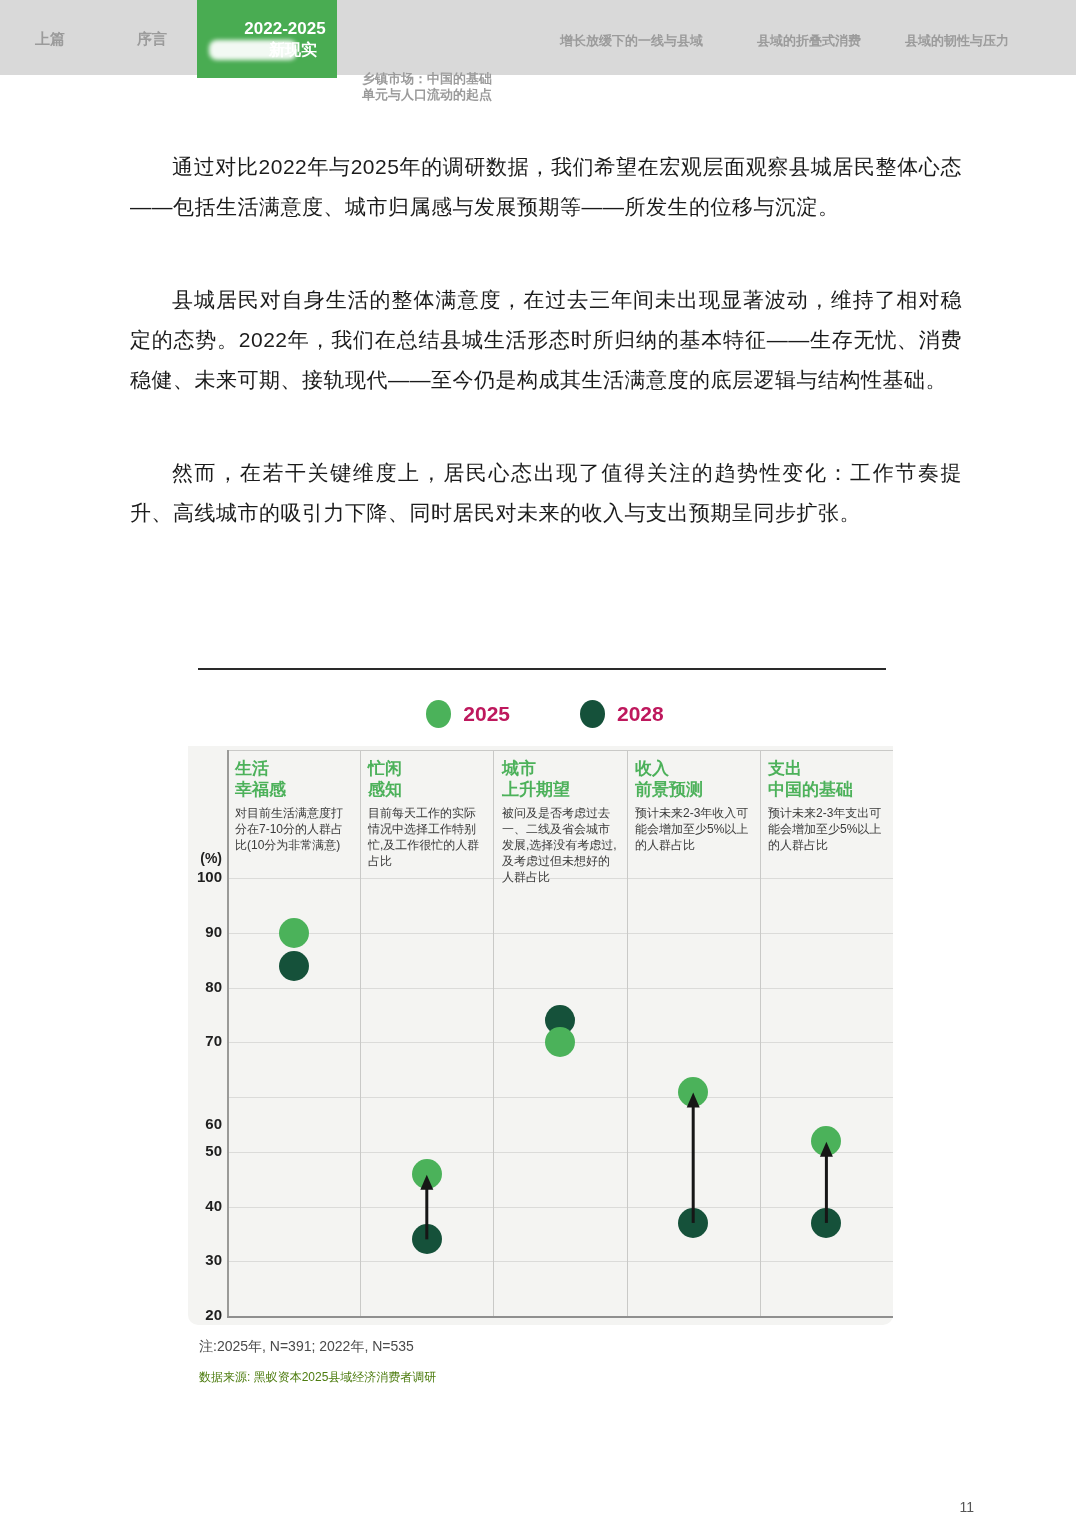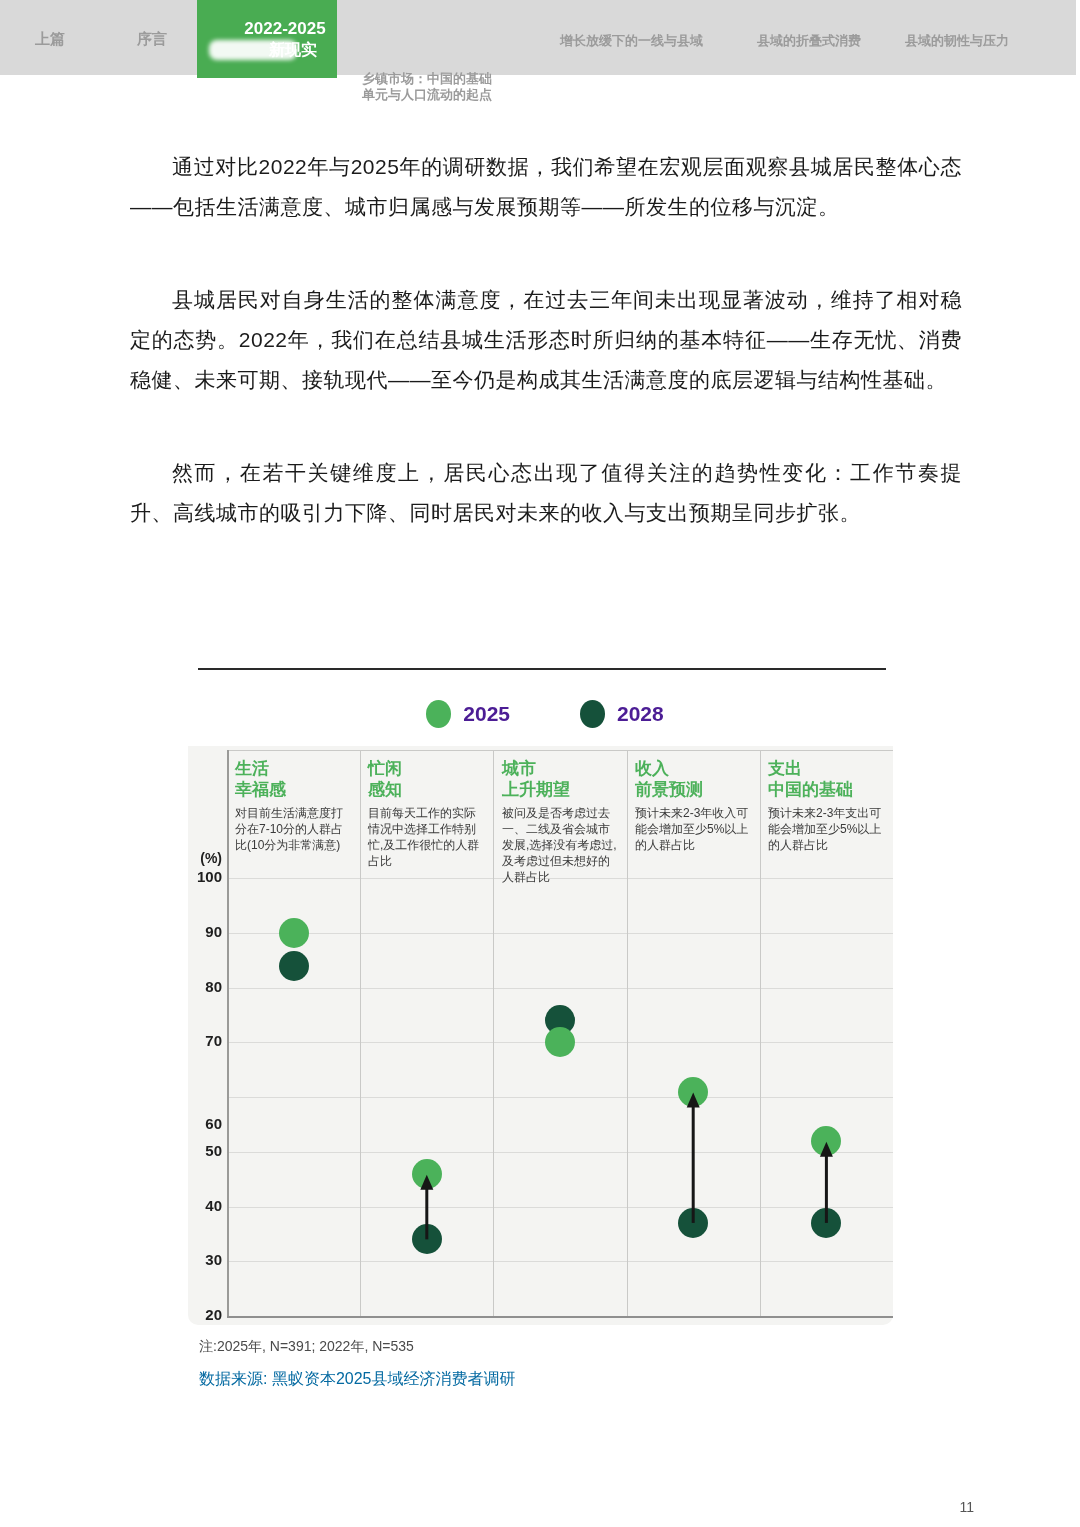--- a/index.html
+++ b/index.html
@@ -20,40 +20,40 @@
 
   
   .bodytext{position:absolute;left:130px;top:147px;width:832px;}
   .bodytext p{margin:0 0 53px 0;font-size:21px;line-height:40px;color:#1b1b1b;
               text-indent:2em;text-align:justify;font-weight:500;letter-spacing:.5px;}
 
   
   .fig-title{position:absolute;left:198px;top:615px;margin:0;font-size:25px;font-weight:700;color:#111;}
   .title-rule{position:absolute;left:198px;top:668px;width:688px;height:2px;background:#2a2a2a;}
   .legend{position:absolute;left:197px;top:700px;width:696px;display:flex;justify-content:center;gap:70px;}
-  .legend-item{display:flex;align-items:center;gap:12px;font-size:21px;font-weight:700;color:#4c1d95;}
+  .legend-item{display:flex;align-items:center;gap:12px;font-size:21px;font-weight:700;color:#be185d;}
   .legend-dot{width:25px;height:28px;border-radius:50%;}
 
   .chart-panel{position:absolute;left:188px;top:746px;width:705px;height:579px;
                background:#f4f4f2;border-radius:0 0 10px 10px;}
   .hline{position:absolute;height:1px;background:#dbdbd9;}
   .hline.top{background:#c9c9c7;}
   .hline.bottom{height:2px;background:#8f8f8f;}
   .vsep{position:absolute;width:1px;background:#c9c9c7;}
   .vaxis{position:absolute;width:1.5px;background:#9a9a98;}
   .tick{position:absolute;width:34px;text-align:right;font-size:15px;font-weight:700;color:#1e1e1e;}
   .pct-label{position:absolute;left:0;width:34px;text-align:right;font-size:14px;font-weight:700;color:#1e1e1e;}
   .col-head{position:absolute;width:118px;}
   .col-head .t{font-size:17px;line-height:21px;font-weight:700;color:#4cb15a;white-space:pre-line;}
   .col-head .d{margin-top:5px;font-size:12px;line-height:16px;color:#3a3a3a;}
   .dot{position:absolute;width:30px;height:30px;border-radius:50%;}
   .arrow-layer{position:absolute;left:0;top:0;pointer-events:none;}
 
   .note1{position:absolute;left:199px;top:1338px;font-size:14px;color:#4a4a4a;}
-  .note2{position:absolute;left:199px;top:1369px;font-size:16px;color:#0369a1;}
+  .note2{position:absolute;left:199px;top:1369px;font-size:12px;color:#4d7c0f;}
 
   
   .footer-brand{position:absolute;left:95px;top:1544px;font-size:13px;letter-spacing:.5px;color:#2e2e2e;}
   .footer-page{position:absolute;right:106px;top:1499px;font-size:14px;color:#555;}
 </style>
 </head>
 <body>
 
 <div class="page">
 

